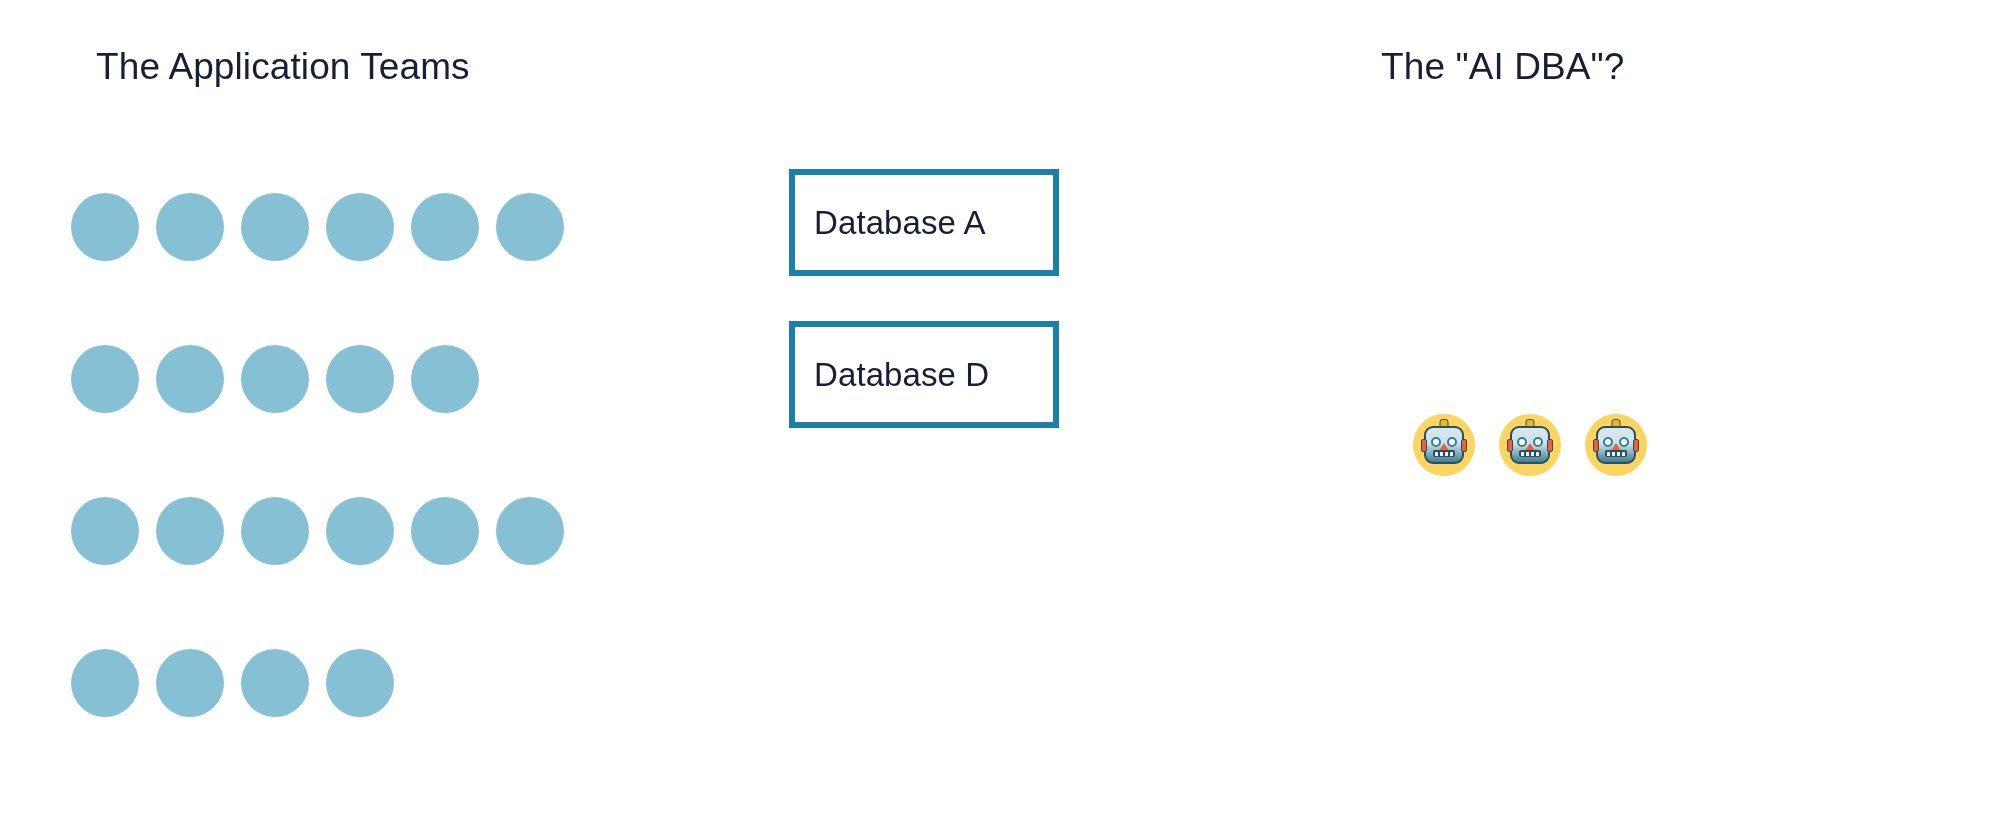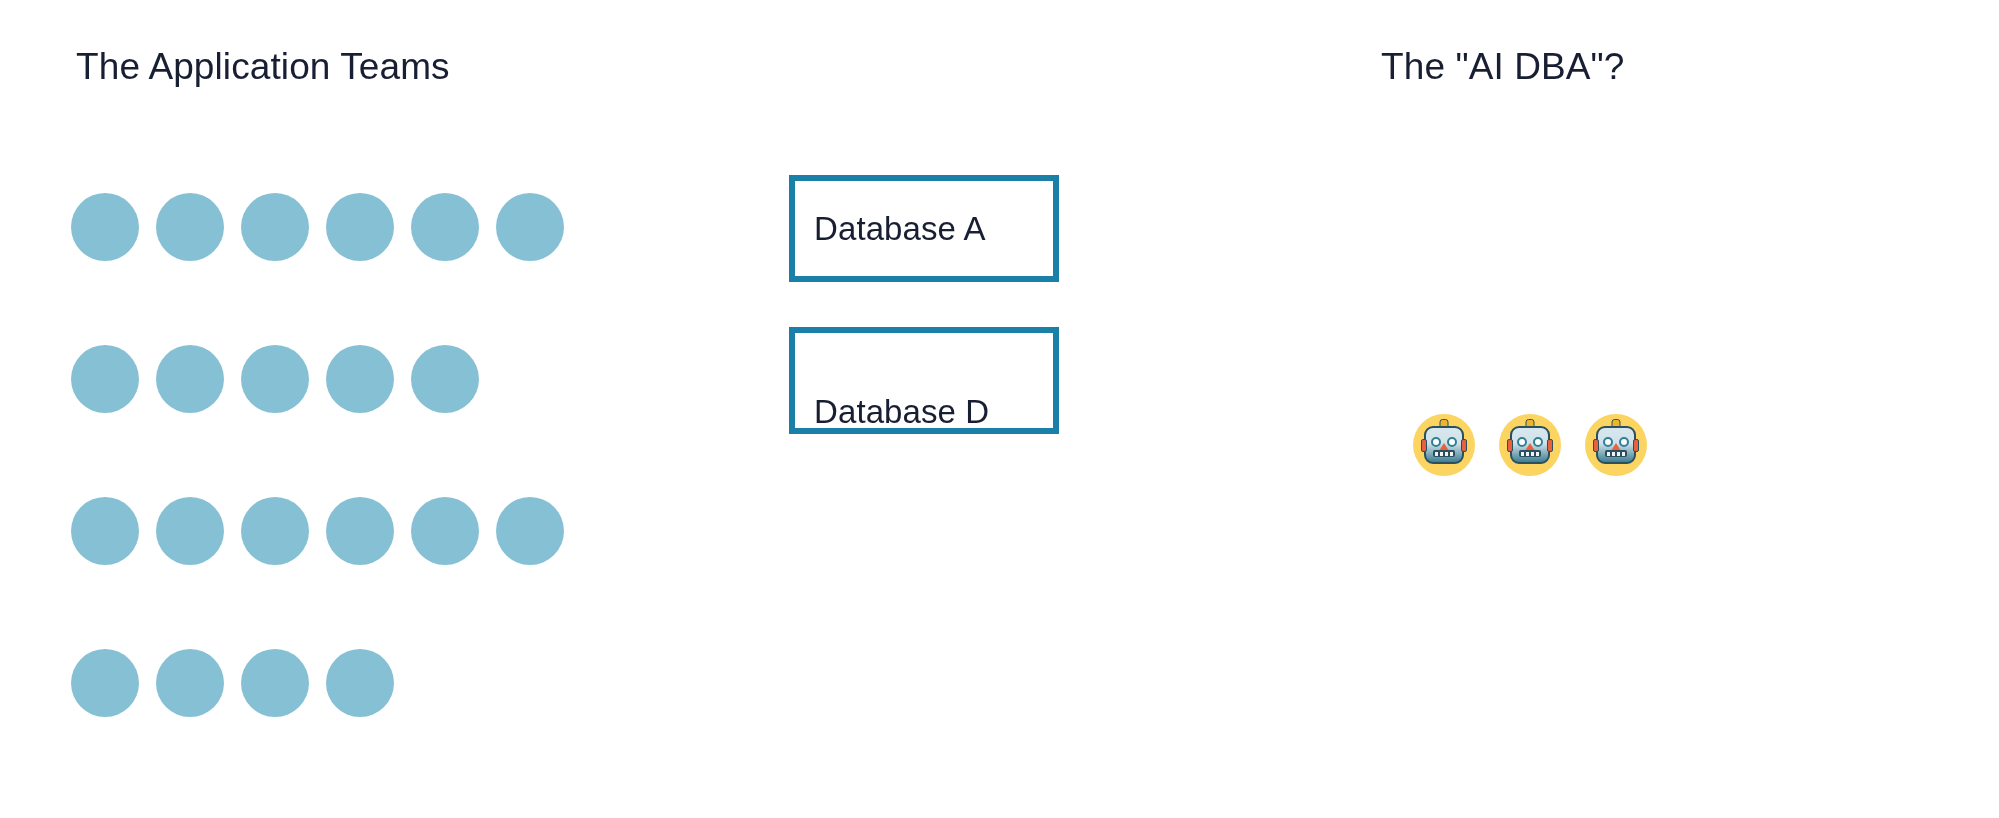--- a/index.html
+++ b/index.html
@@ -24,21 +24,21 @@
   
   .panel-title {
     position: absolute;
     font-size: 37px;
     font-weight: 400;
     letter-spacing: 0.1px;
     color: #191f33;
     white-space: nowrap;
     line-height: 1;
   }
-  #title-teams  { left: 76px;  top: 48px; }
+  #title-teams  { left: 96px;  top: 48px; }
   #title-aidba  { left: 1381px; top: 48px; }
 
   
   #teams-group {
     position: absolute;
     left: 71px;
     top: 193px;
   }
   .team-row {
     display: flex;
@@ -54,34 +54,34 @@
     background: #85c0d4;
     margin-right: 17px;
     flex: 0 0 auto;
   }
   .team-dot:last-child { margin-right: 0; }
 
   
   #databases-group {
     position: absolute;
     left: 789px;
-    top: 175px;
+    top: 169px;
   }
   .db-box {
     box-sizing: border-box;
     width: 270px;
     height: 107px;
     border: 6px solid #1b80a8;
     background: #ffffff;
     display: flex;
     align-items: center;
     padding-left: 19px;
     margin-bottom: 45px;
   }
-  .db-box:last-child { margin-bottom: 16px; align-items: flex-end; }
+  .db-box:last-child { margin-bottom: 16px; }
   .db-label {
     font-size: 33px;
     font-weight: 400;
     color: #191f33;
     letter-spacing: 0.1px;
     white-space: nowrap;
     line-height: 1;
   }
 
   

